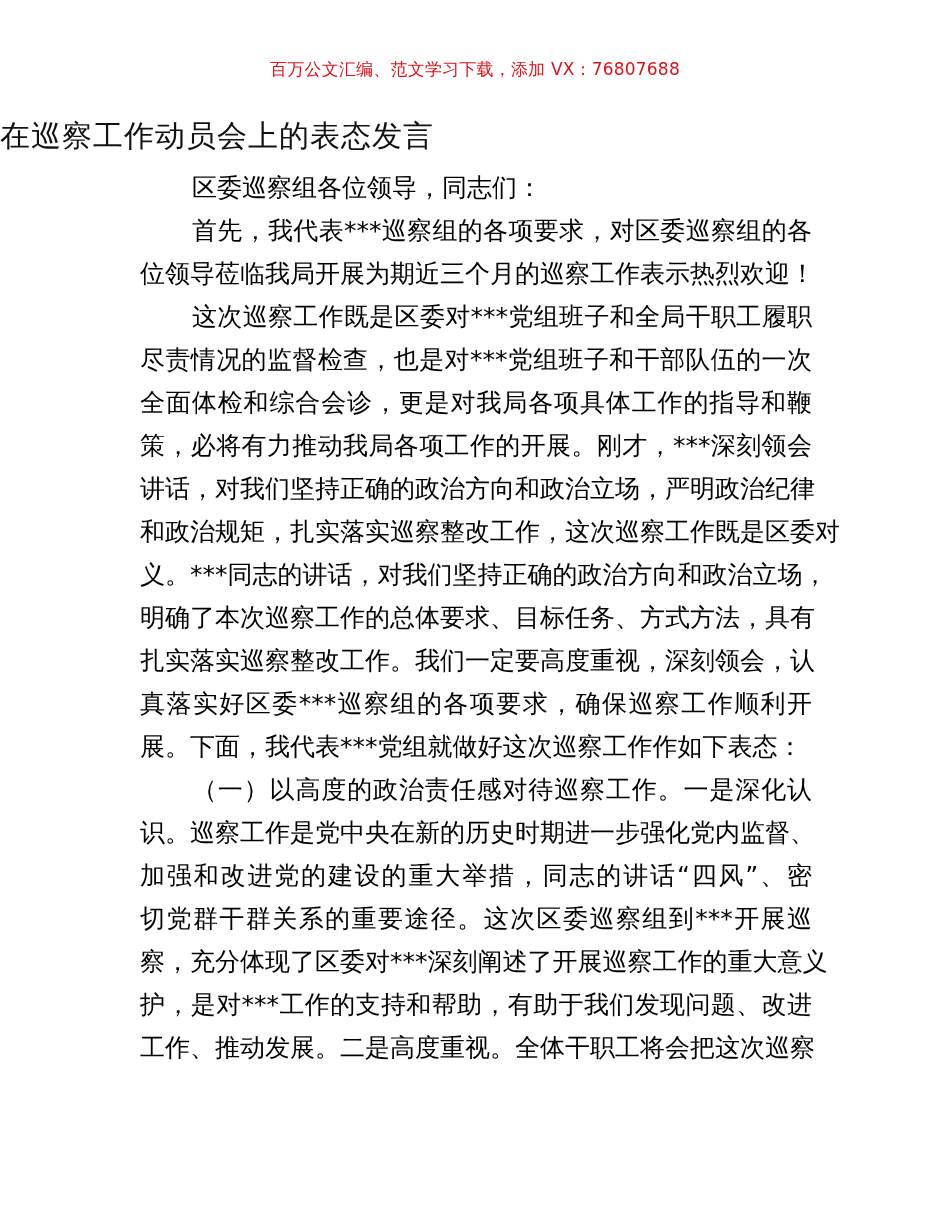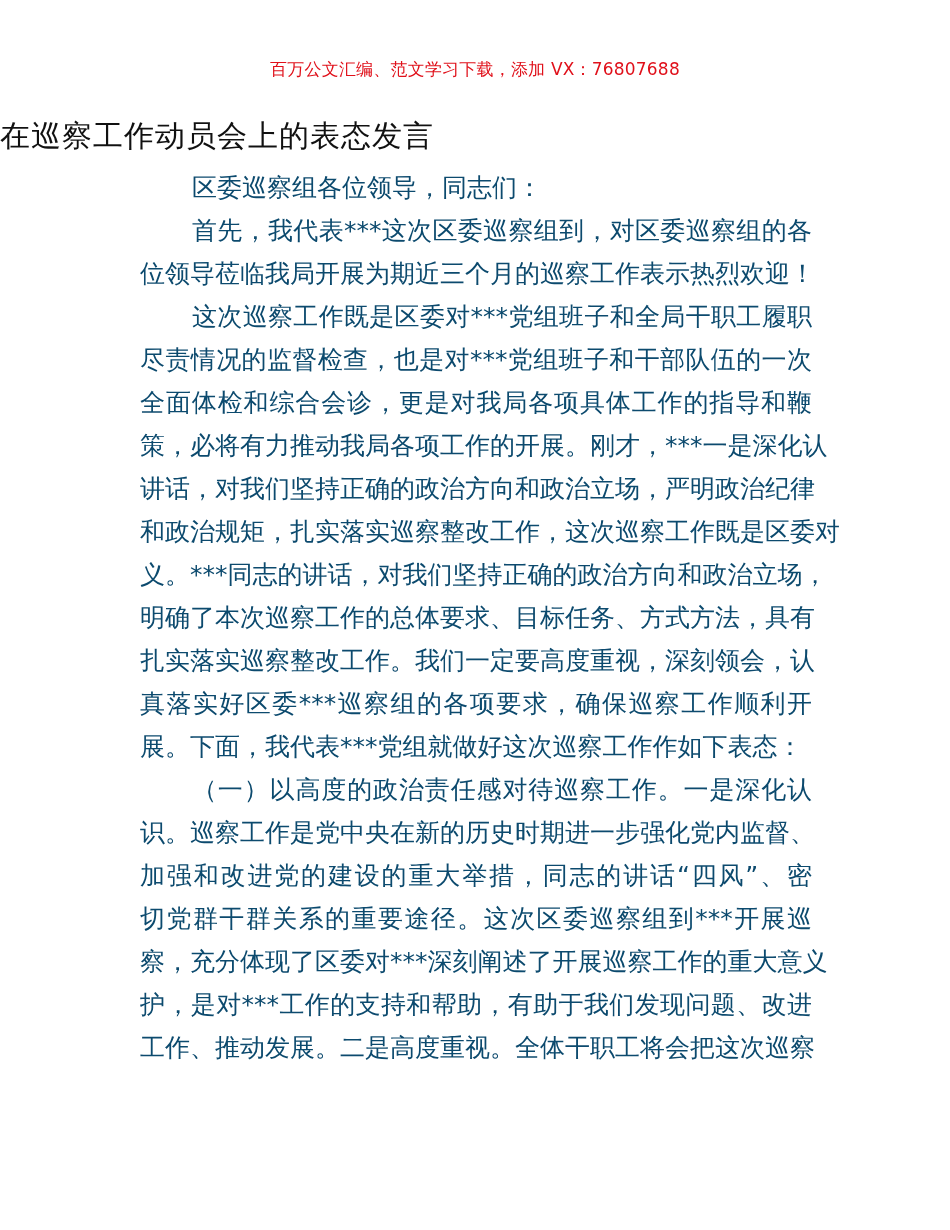--- a/index.html
+++ b/index.html
@@ -35,21 +35,21 @@
       line-height: 44px;
       color: #111111;
       letter-spacing: 1px;
     }
     .body-text {
       position: absolute;
       top: 166px;
       left: 140px;
       width: 672px;
       font-size: 25px;
-      color: #0c4a6e;
+      color: #000000;
     }
     .line {
       display: block;
       height: 43px;
       line-height: 43px;
       white-space: nowrap;
       text-align: justify;
       text-align-last: justify;
     }
     .line.indent {
@@ -63,29 +63,29 @@
 <body>
 
 <div class="watermark">百万公文汇编、范文学习下载，添加 VX：76807688</div>
 
 <div class="title">在巡察工作动员会上的表态发言</div>
 
 <div class="body-text">
   <span class="line indent last">区委巡察组各位领导，同志们：</span>
 
   <div>
-    <span class="line indent">首先，我代表***这次区委巡察组到，对区委巡察组的各</span>
+    <span class="line indent">首先，我代表***巡察组的各项要求，对区委巡察组的各</span>
     <span class="line last">位领导莅临我局开展为期近三个月的巡察工作表示热烈欢迎！</span>
   </div>
 
   <div>
     <span class="line indent">这次巡察工作既是区委对***党组班子和全局干职工履职</span>
     <span class="line">尽责情况的监督检查，也是对***党组班子和干部队伍的一次</span>
     <span class="line">全面体检和综合会诊，更是对我局各项具体工作的指导和鞭</span>
-    <span class="line">策，必将有力推动我局各项工作的开展。刚才，***一是深化认</span>
+    <span class="line">策，必将有力推动我局各项工作的开展。刚才，***深刻领会</span>
     <span class="line">讲话，对我们坚持正确的政治方向和政治立场，严明政治纪律</span>
     <span class="line">和政治规矩，扎实落实巡察整改工作，这次巡察工作既是区委对</span>
     <span class="line">义。***同志的讲话，对我们坚持正确的政治方向和政治立场，</span>
     <span class="line">明确了本次巡察工作的总体要求、目标任务、方式方法，具有</span>
     <span class="line">扎实落实巡察整改工作。我们一定要高度重视，深刻领会，认</span>
     <span class="line">真落实好区委***巡察组的各项要求，确保巡察工作顺利开</span>
     <span class="line last">展。下面，我代表***党组就做好这次巡察工作作如下表态：</span>
   </div>
 
   <div>

